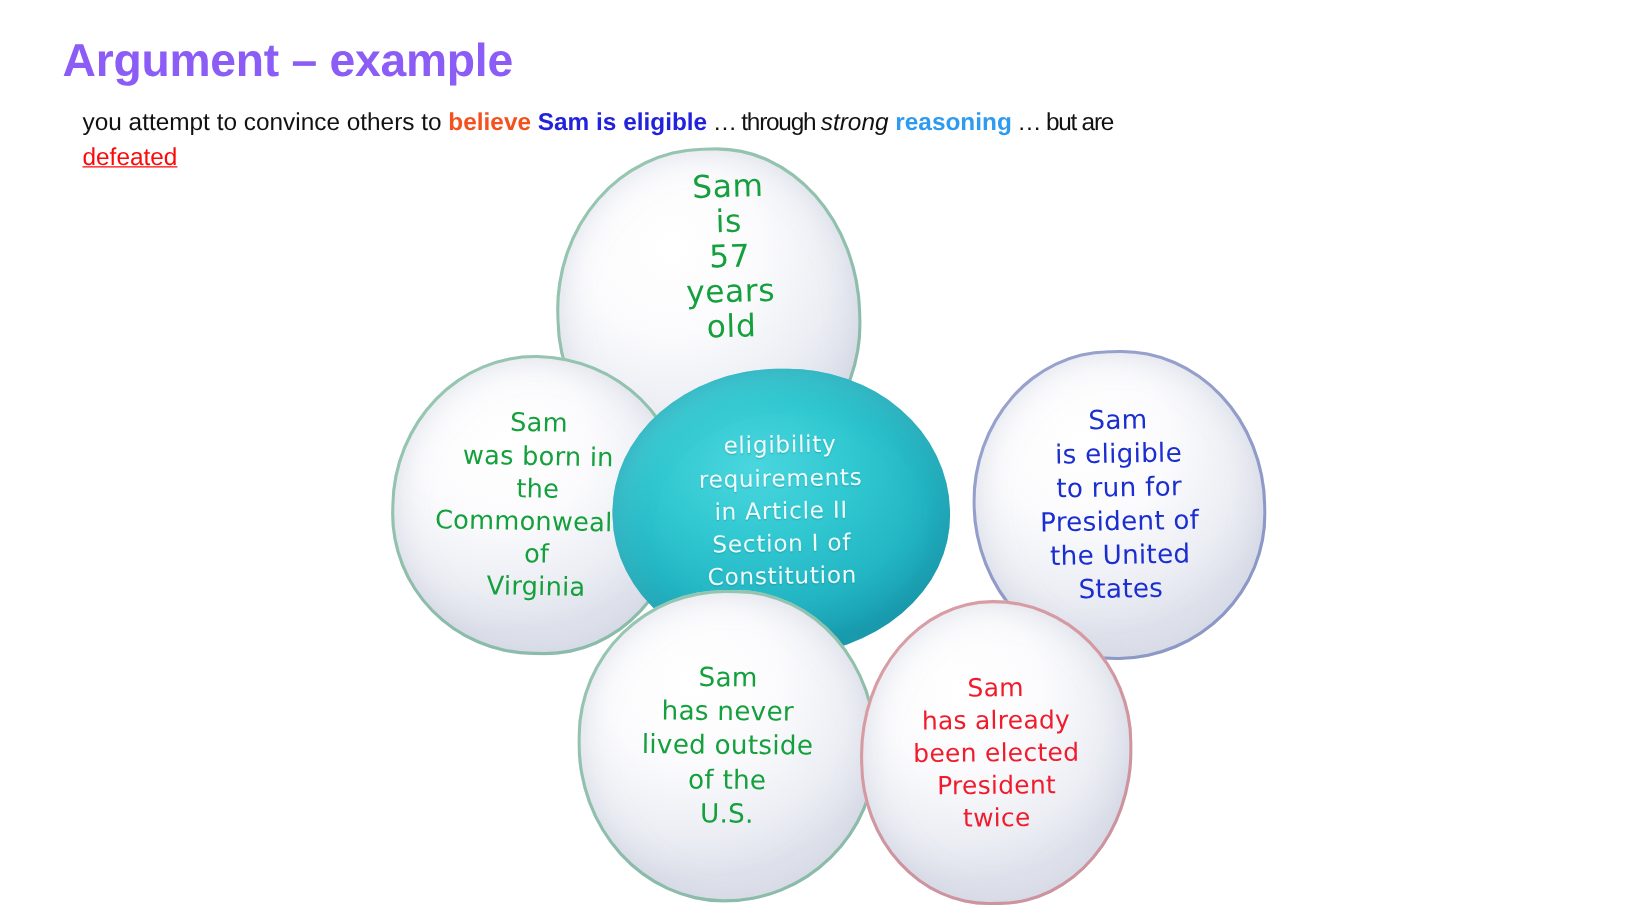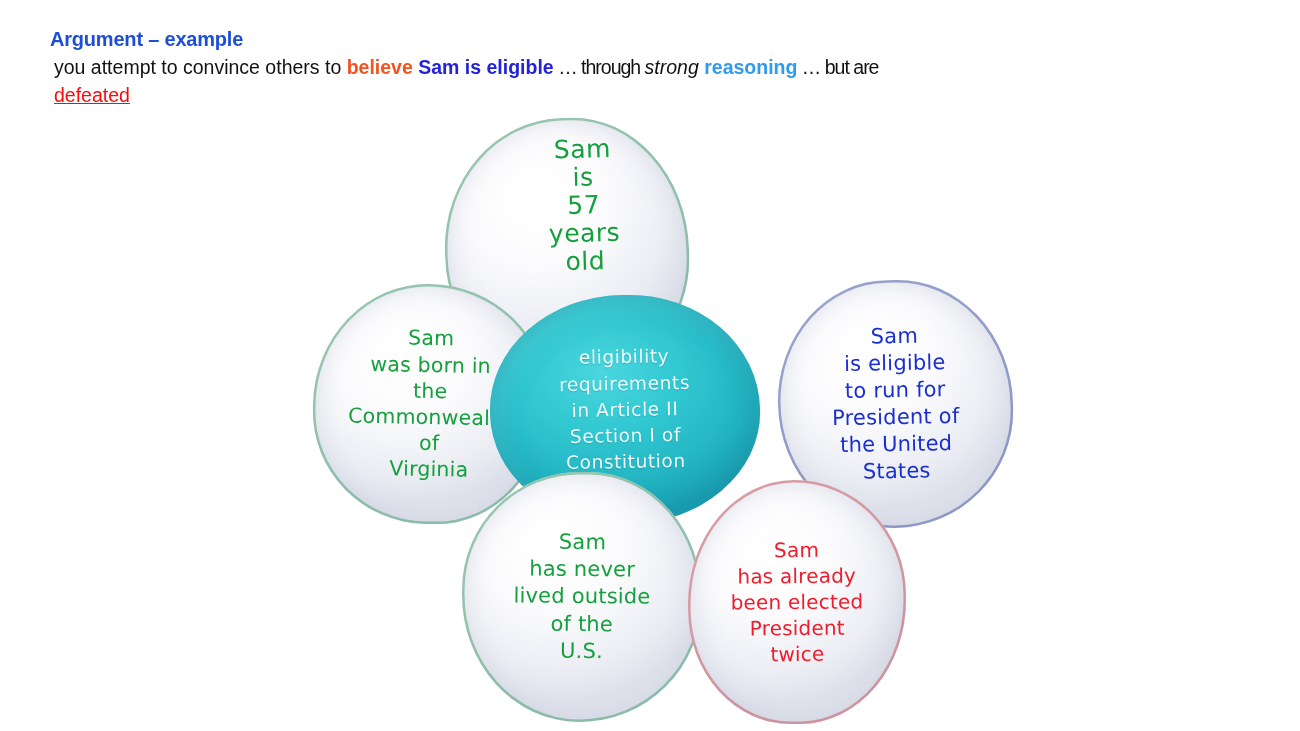--- a/index.html
+++ b/index.html
@@ -17,33 +17,33 @@
   }
 
   
   .slide-header {
     position: absolute;
     left: 50px;
     top: 28px;
     width: 1120px;
   }
   .slide-title {
-    font-size: 20px;
+    font-size: 37px;
     font-weight: bold;
-    color: #1d4ed8;
+    color: #8b5cf6;
     letter-spacing: -0.2px;
     line-height: 1.12;
     margin: 0 0 4px 0;
   }
   .slide-subtitle {
     font-size: 19.5px;
     font-weight: normal;
     color: #111111;
     line-height: 1.42;
-    margin: 4px;
+    margin: 16px;
     max-width: 1080px;
   }
   .em-believe   { color: #f4511e; font-weight: bold; }
   .em-sam       { color: #2222dd; font-weight: bold; }
   .em-strong    { font-style: italic; color: #111111; }
   .em-reasoning { color: #2e9bf0; font-weight: bold; }
   .em-defeated  { color: #fb0a0a; font-weight: normal; text-decoration: underline; }
   .ellip        { letter-spacing: -1px; }
 
   

